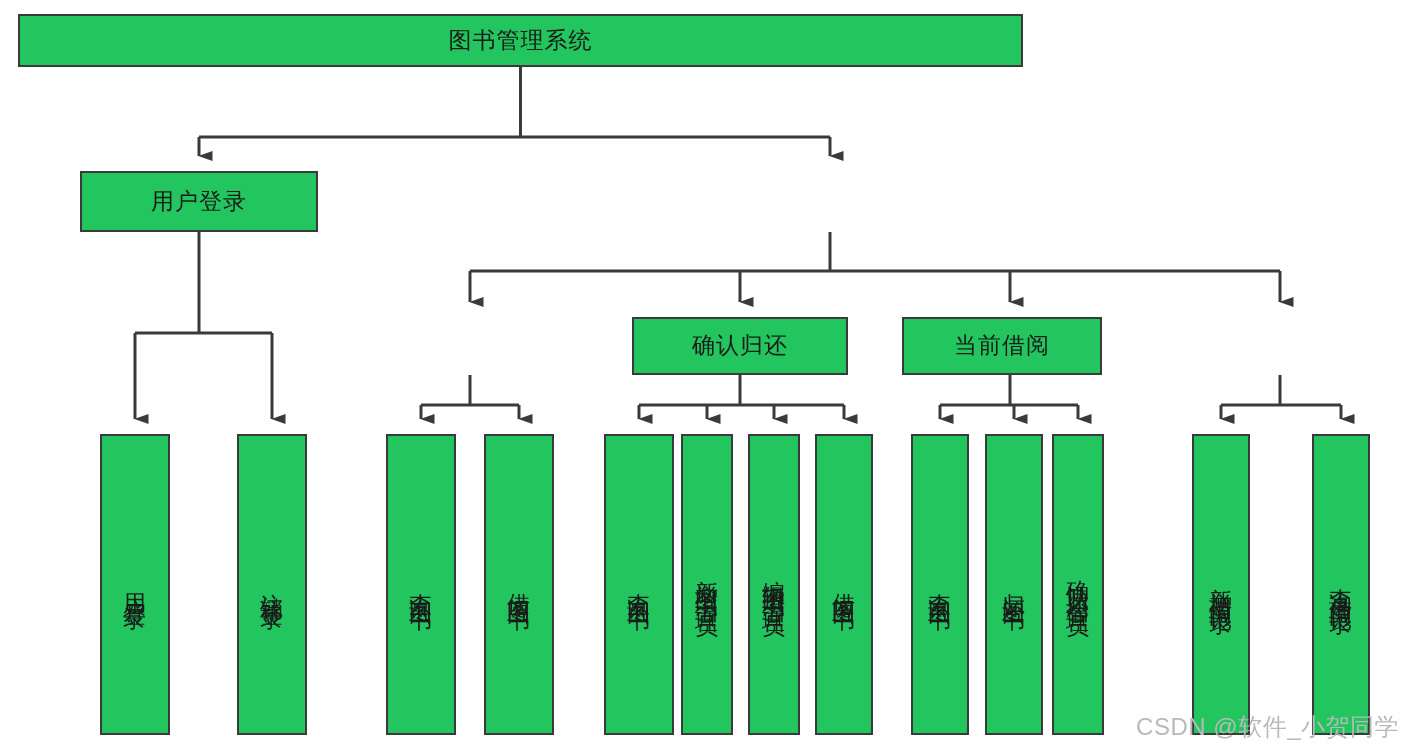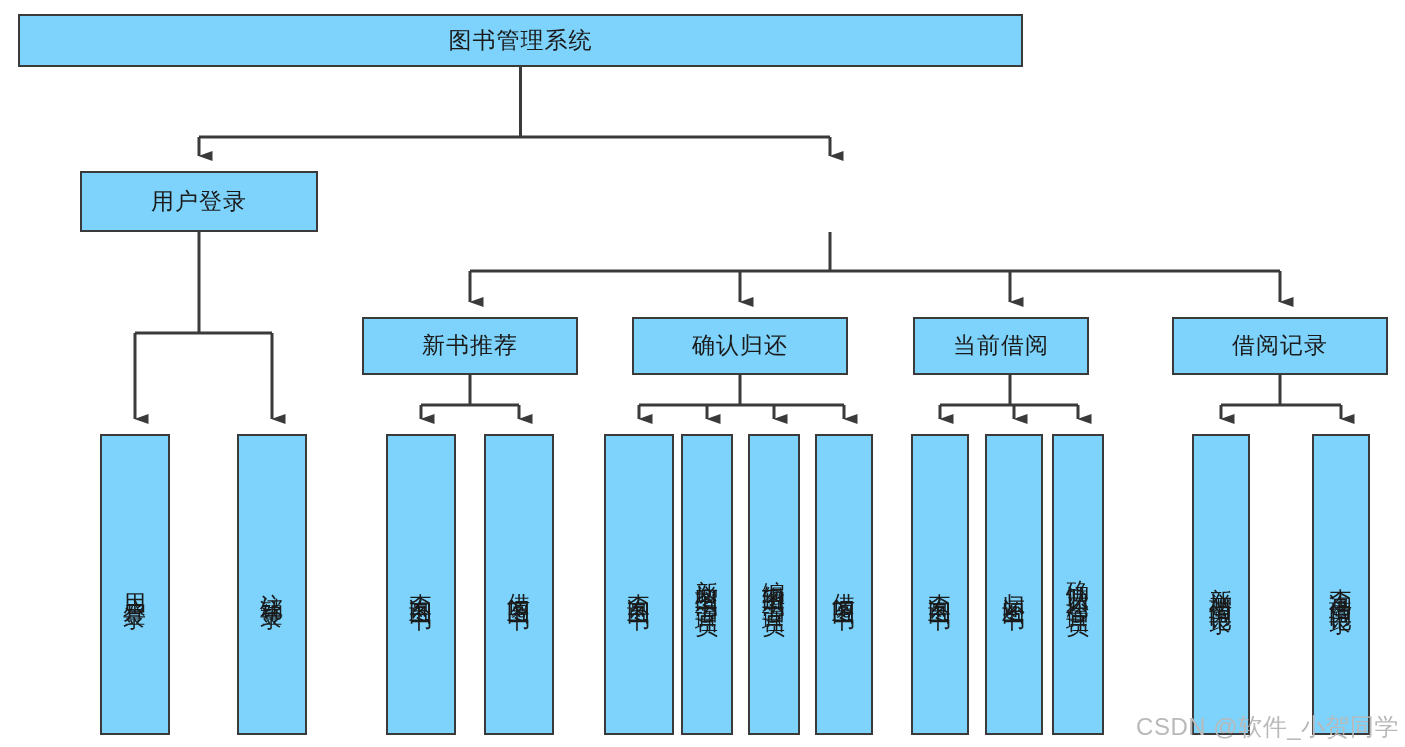--- a/index.html
+++ b/index.html
@@ -22,21 +22,21 @@
     position: absolute;
     left: 0;
     top: 0;
     width: 1405px;
     height: 747px;
   }
   .node {
     position: absolute;
     box-sizing: border-box;
     border: 2.5px solid #3a3a3a;
-    background: #7dd3fc;
+    background: #22c55e;
     color: #1a1a1a;
     display: flex;
     align-items: center;
     justify-content: center;
     text-align: center;
     z-index: 3;
   }
   .node.horiz {
     font-size: 23px;
     letter-spacing: 1px;
@@ -119,31 +119,25 @@
   </svg>
 
   <div class="node horiz" style="left: 18px; top: 14px; width: 1005px; height: 53px;">
       <span>图书管理系统</span>
     </div>
 
   <div class="node horiz" style="left: 80px; top: 171px; width: 238px; height: 61px;">
       <span>用户登录</span>
     </div>
 
-  <div class="node horiz" style="left: 362px; top: 317px; width: 216px; height: 58px;">
-      <span>新书推荐</span>
-    </div>
   <div class="node horiz" style="left: 632px; top: 317px; width: 216px; height: 58px;">
       <span>确认归还</span>
     </div>
-  <div class="node horiz" style="left: 902px; top: 317px; width: 176px; height: 58px; margin-left: 11px;">
+  <div class="node horiz" style="left: 902px; top: 317px; width: 200px; height: 58px;">
       <span>当前借阅</span>
-    </div>
-  <div class="node horiz" style="left: 1172px; top: 317px; width: 216px; height: 58px;">
-      <span>借阅记录</span>
     </div>
 
   <div class="node vert" style="left: 100px; top: 434px; width: 70px; height: 301px;">
       <span>用户登录</span>
     </div>
   <div class="node vert" style="left: 237px; top: 434px; width: 70px; height: 301px;">
       <span>注销登录</span>
     </div>
   <div class="node vert" style="left: 386px; top: 434px; width: 70px; height: 301px;">
       <span>查询图书</span>

